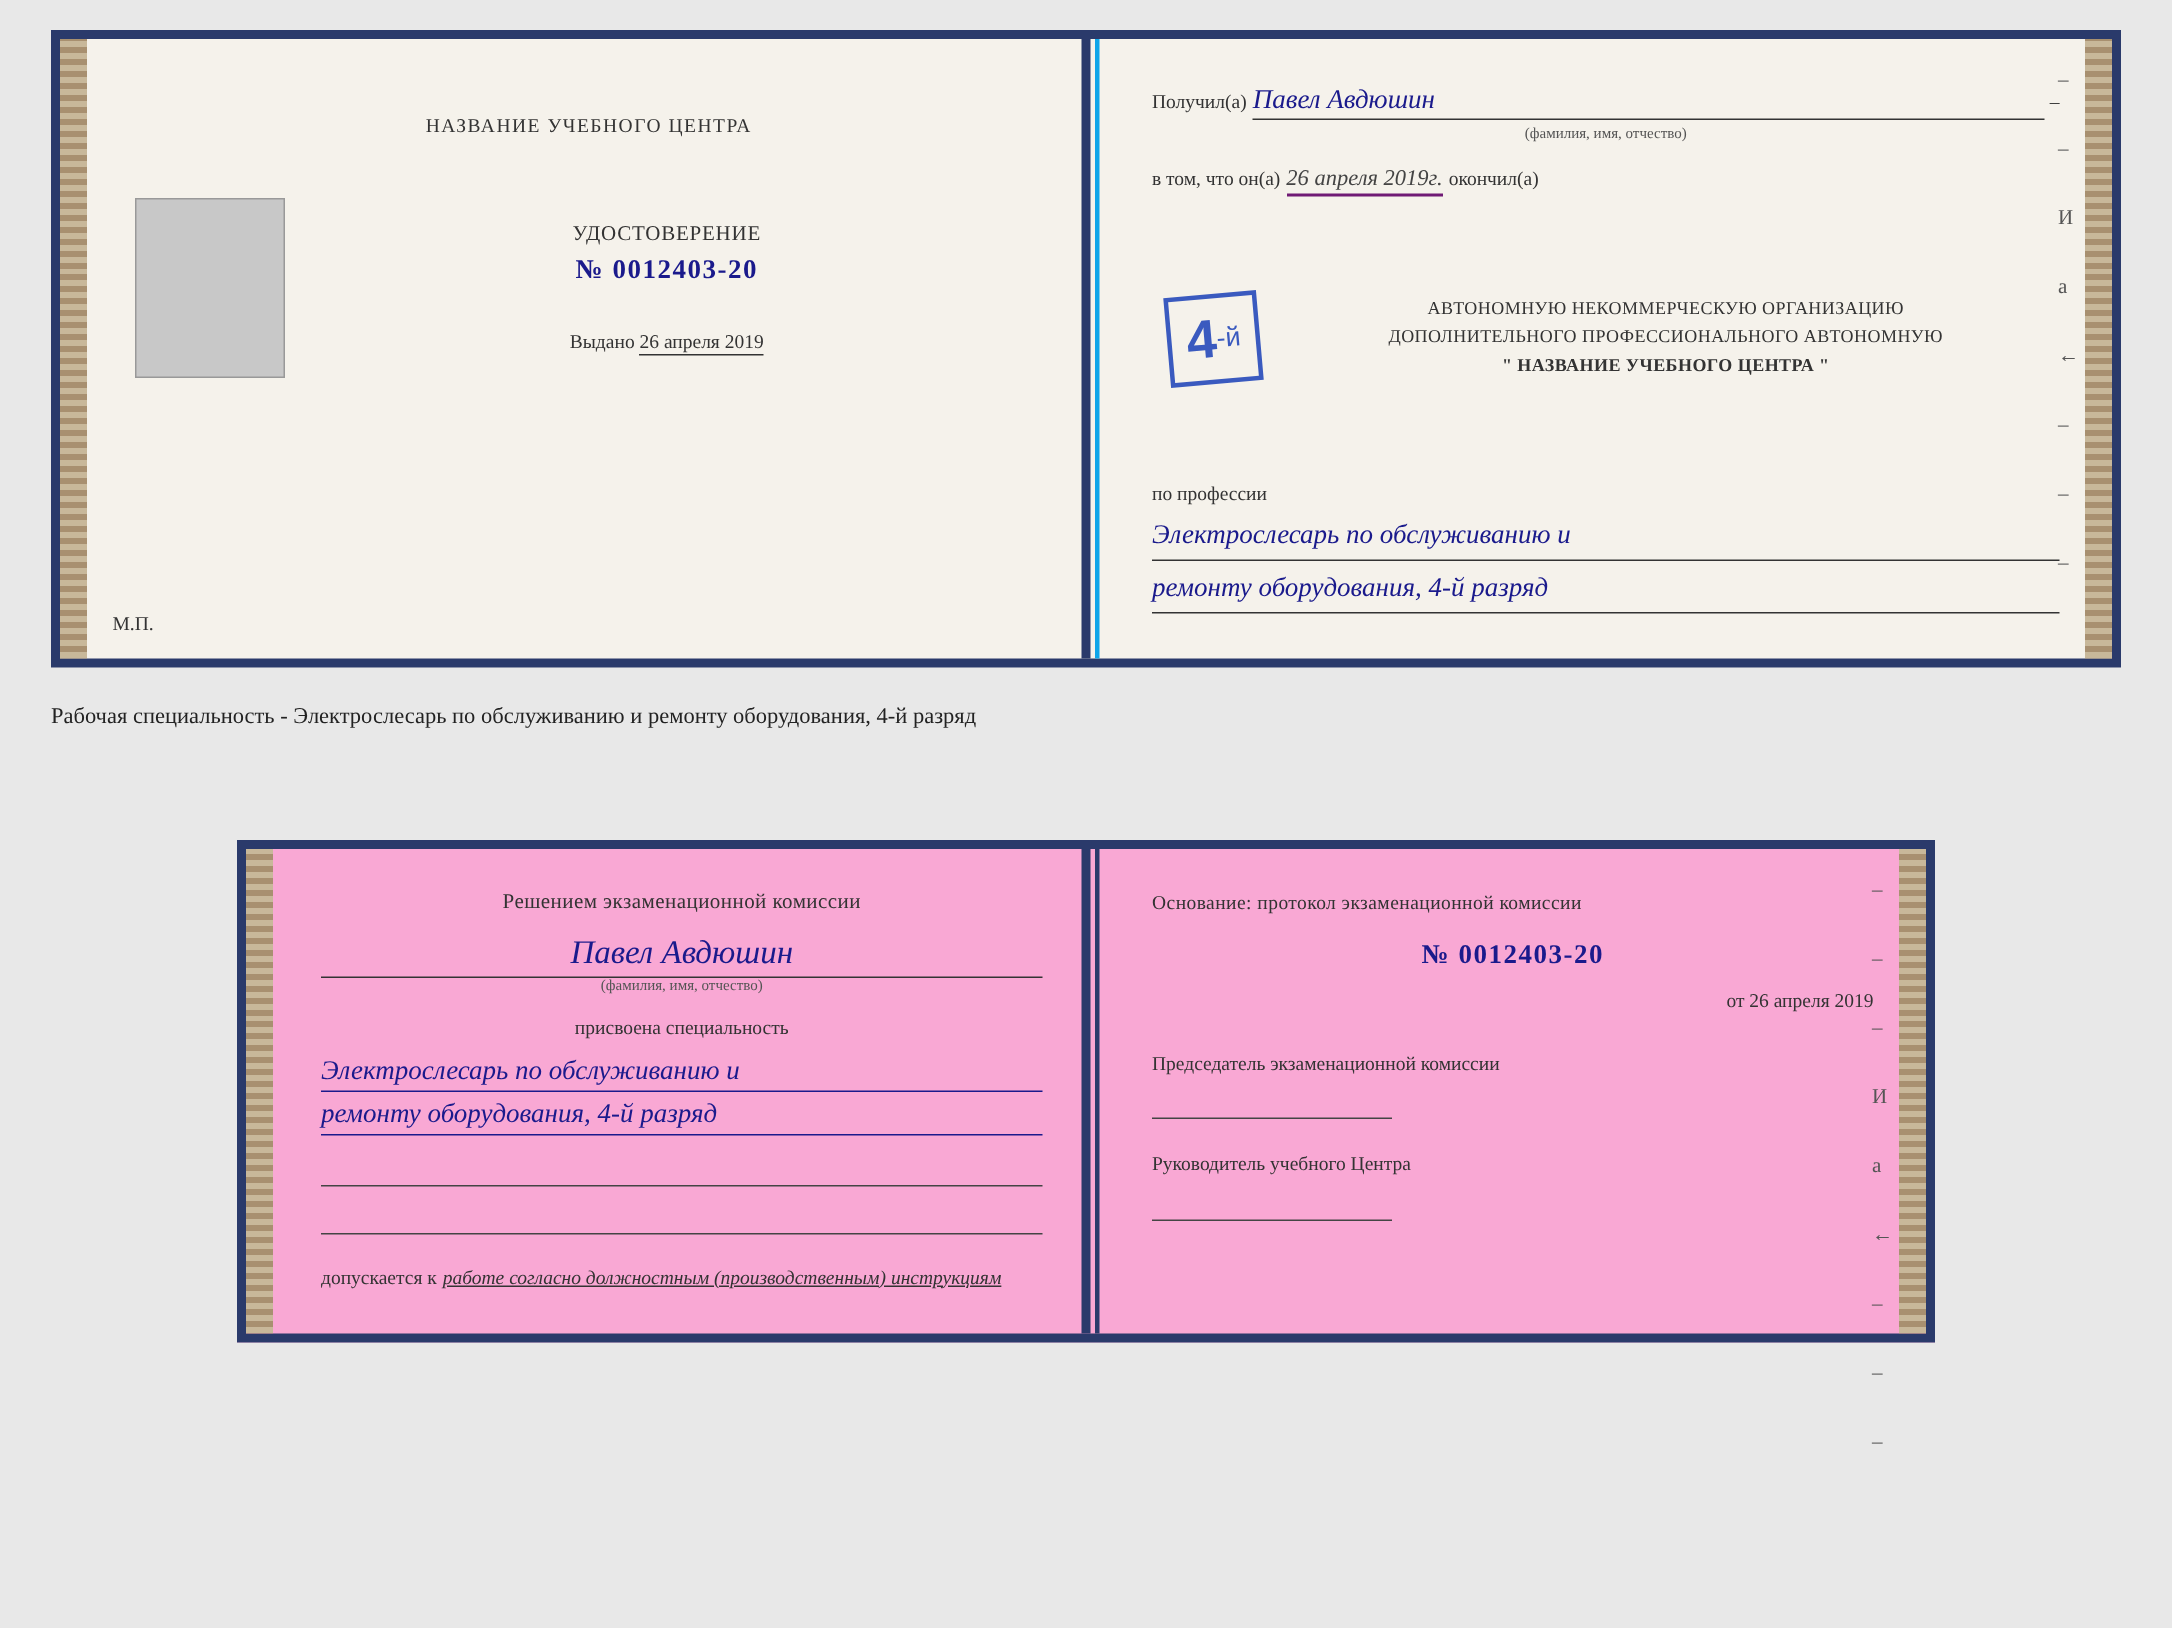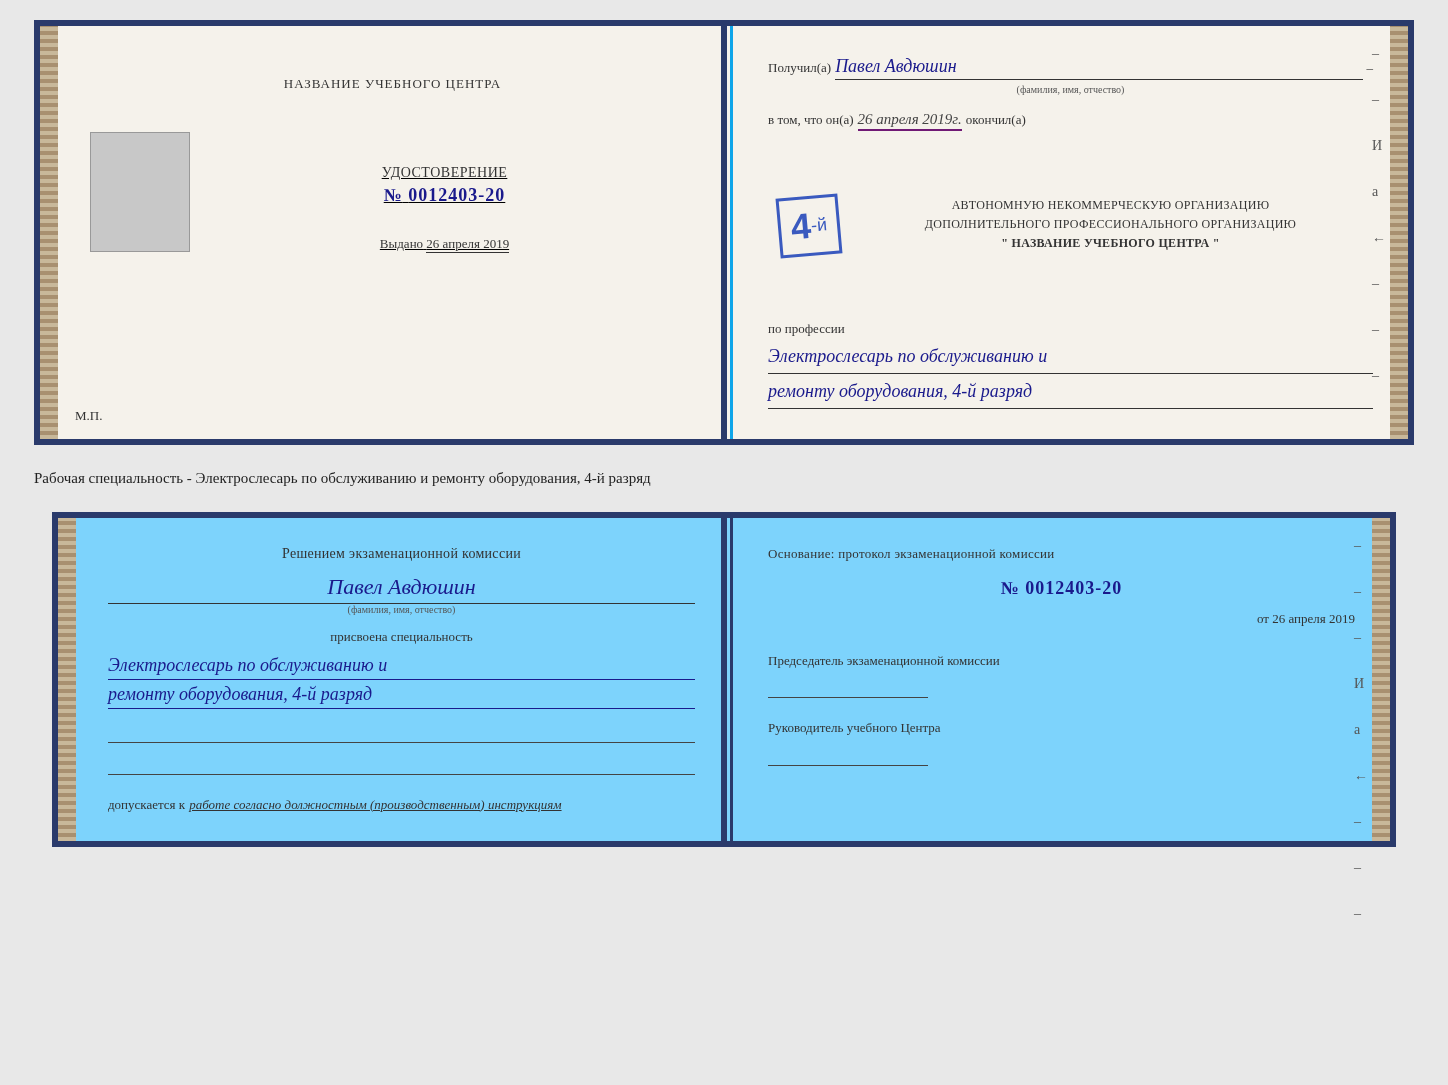--- a/index.html
+++ b/index.html
@@ -69,24 +69,23 @@
       text-align: center;
       font-size: 13px;
       letter-spacing: 1px;
       color: #333;
       margin-bottom: 40px;
       margin-top: 20px;
     }
 
     .cert-photo-area {
       display: flex;
-      align-items: flex-end;
+      align-items: center;
       gap: 4px;
       margin-top: 20px;
-      text-decoration: underline;
     }
 
     .photo-box {
       width: 100px;
       height: 120px;
       background: #c8c8c8;
       border: 1px solid #999;
       flex-shrink: 0;
     }
 
@@ -261,25 +260,26 @@
     .description-text {
       width: 1380px;
       font-size: 15px;
       color: #222;
       line-height: 1.5;
       padding: 4px 0;
     }
 
     
     .bottom-booklet {
-      width: 1344px;
-      display: flex;
-      background: #7dd3fc;
+      width: 1132px;
+      display: flex;
+      background: #f9a8d4;
       border: 6px solid #2a3a6b;
       position: relative;
+      margin-top: 48px;
     }
 
     .bottom-booklet::before {
       content: '';
       position: absolute;
       left: 50%;
       top: 0;
       bottom: 0;
       width: 6px;
       background: #2a3a6b;
@@ -490,21 +490,21 @@
       <span class="date-value">26 апреля 2019г.</span>
       <span>окончил(а)</span>
     </div>
 
     <div style="position:relative; margin-top: 10px; height: 110px;">
       <div class="stamp-box" style="position:absolute; left:10px; top:5px;">
         <span class="stamp-grade">4</span><span class="stamp-grade-suffix">-й</span>
       </div>
       <div class="org-lines" style="padding-left:80px; padding-top:5px;">
         <div class="org-line">АВТОНОМНУЮ НЕКОММЕРЧЕСКУЮ ОРГАНИЗАЦИЮ</div>
-        <div class="org-line">ДОПОЛНИТЕЛЬНОГО ПРОФЕССИОНАЛЬНОГО ОРГАНИЗАЦИЮ</div>
+        <div class="org-line">ДОПОЛНИТЕЛЬНОГО ПРОФЕССИОНАЛЬНОГО АВТОНОМНУЮ</div>
         <div class="org-name-line">" НАЗВАНИЕ УЧЕБНОГО ЦЕНТРА "</div>
       </div>
     </div>
 
     <div class="profession-section">
       <div class="po-professii">по профессии</div>
       <span class="profession-value">Электрослесарь по обслуживанию и</span>
       <span class="profession-value2">ремонту оборудования, 4-й разряд</span>
     </div>
 

